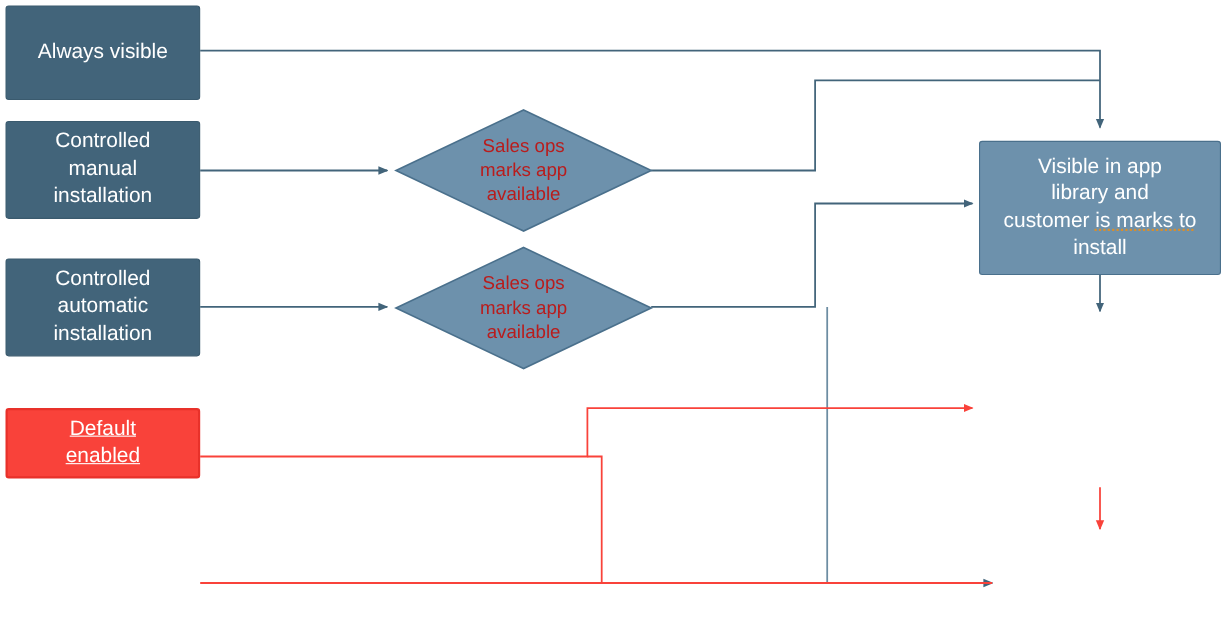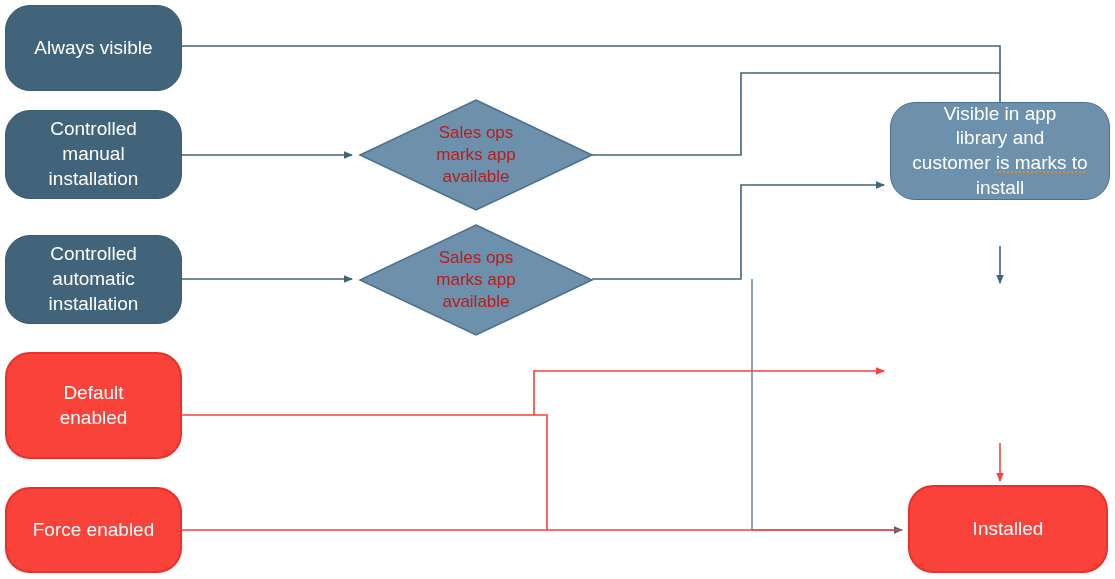--- a/index.html
+++ b/index.html
@@ -37,21 +37,21 @@
     line-height: 1.3;
     box-sizing: border-box;
     z-index: 5;
   }
   .node-label {
     display: block;
     white-space: pre-line;
     padding: 0 6px;
   }
   .box {
-    border-radius: 25px;
+    border-radius: 3px;
   }
   .box-blue {
     background: #42647A;
     border: 1px solid #3A5A6E;
   }
   .box-lightblue {
     background: #6D91AC;
     border: 1.5px solid #4A708C;
   }
   .box-red {
@@ -140,52 +140,46 @@
 manual
 installation</span>
   </div>
 
   <div class="node box box-blue" style="left:5px; top:235px; width:177px; height:89px;">
     <span class="node-label">Controlled
 automatic
 installation</span>
   </div>
 
-  <div class="node box box-red" style="left:5px; top:352px; width:177px; height:107px;">
+  <div class="node box box-red" style="left:5px; top:371px; width:177px; height:64px;text-decoration:underline;">
     <span class="node-label">Default
 enabled</span>
   </div>
 
-  <div class="node box box-red" style="left:5px; top:487px; width:177px; height:86px;">
-    <span class="node-label">Force enabled</span>
-  </div>
 
   <div class="diamond-wrap" style="left:360px; top:100px; width:232px; height:110px;">
     <svg width="232" height="110" viewBox="0 0 232 110" xmlns="http://www.w3.org/2000/svg">
       <polygon points="116,0 232,55 116,110 0,55" fill="#6D91AC" stroke="#4A708C" stroke-width="1.5"></polygon>
     </svg>
     <div class="diamond-text">Sales ops
 marks app
 available</div>
   </div>
 
   <div class="diamond-wrap" style="left:360px; top:225px; width:232px; height:110px;">
     <svg width="232" height="110" viewBox="0 0 232 110" xmlns="http://www.w3.org/2000/svg">
       <polygon points="116,0 232,55 116,110 0,55" fill="#6D91AC" stroke="#4A708C" stroke-width="1.5"></polygon>
     </svg>
     <div class="diamond-text">Sales ops
 marks app
 available</div>
   </div>
 
-  <div class="node box box-lightblue" style="left:890px; top:102px; width:220px; height:98px;">
+  <div class="node box box-lightblue" style="left:890px; top:128px; width:220px; height:122px;">
     <span class="node-label"><span>Visible in app
 library and
 customer </span><span class="spell">is marks to</span><span>
 install</span></span>
   </div>
 
 
-  <div class="node box box-red" style="left:908px; top:485px; width:200px; height:88px;">
-    <span class="node-label">Installed</span>
-  </div>
 
 </div>
 
 </body></html>

